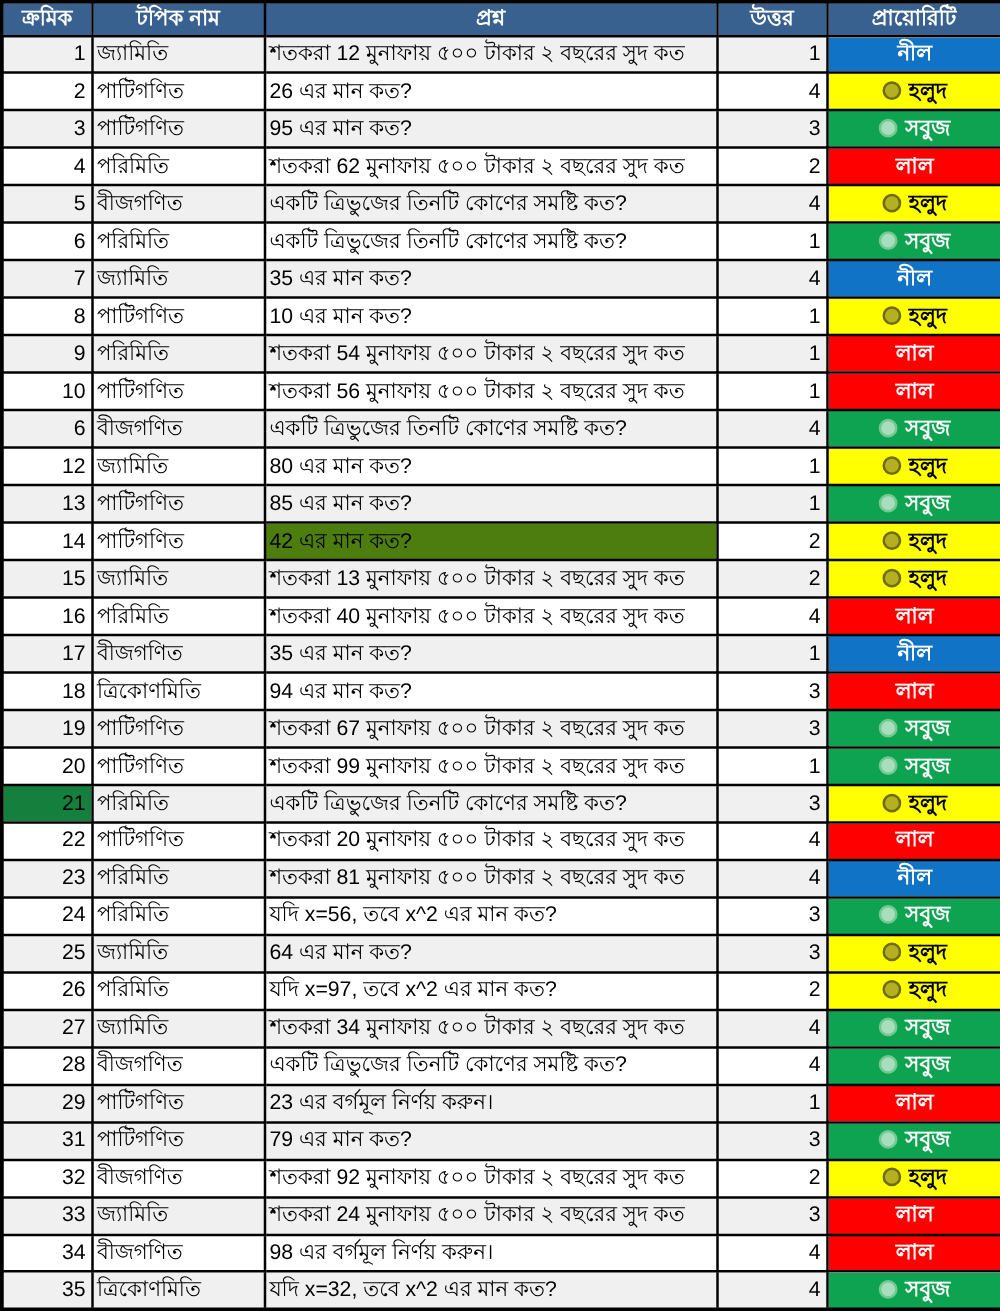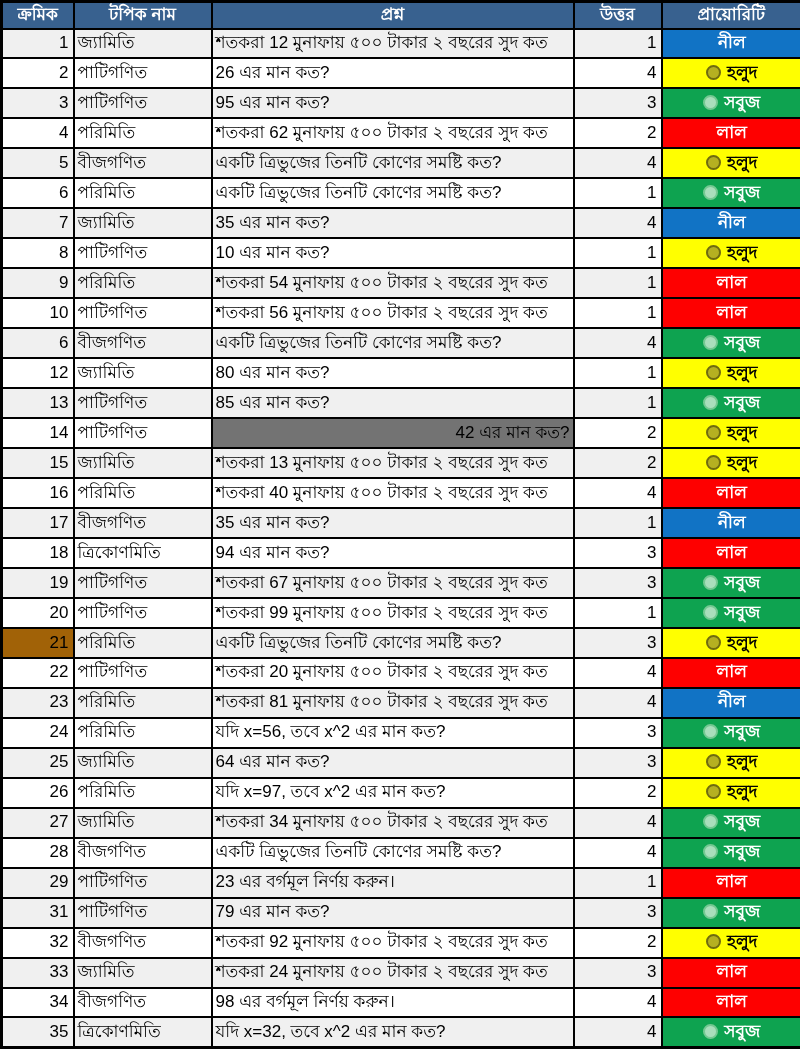--- a/index.html
+++ b/index.html
@@ -133,21 +133,21 @@
       <tr>
         <td class="serial" style="background: rgb(240, 240, 240);">13</td>
         <td class="topic" style="background: rgb(240, 240, 240);">পাটিগণিত</td>
         <td class="question" style="background: rgb(240, 240, 240);">85 এর মান কত?</td>
         <td class="answer" style="background: rgb(240, 240, 240);">1</td>
         <td class="priority" style="background: rgb(14, 163, 80); color: rgb(255, 255, 255);"><span class="dot" style="background: rgb(169, 222, 188); border: 2px solid rgb(116, 200, 146);"></span><span class="plabel">সবুজ</span></td>
       </tr>
       <tr>
         <td class="serial" style="background: rgb(255, 255, 255);">14</td>
         <td class="topic" style="background: rgb(255, 255, 255);">পাটিগণিত</td>
-        <td class="question" style="background: #737373; text-align: right;">42 এর মান কত?</td>
+        <td class="question" style="background: #4d7c0f;">42 এর মান কত?</td>
         <td class="answer" style="background: rgb(255, 255, 255);">2</td>
         <td class="priority" style="background: rgb(255, 255, 0); color: rgb(0, 0, 0);"><span class="dot" style="background: rgb(181, 176, 33); border: 2px solid rgb(111, 107, 16);"></span><span class="plabel">হলুদ</span></td>
       </tr>
       <tr>
         <td class="serial" style="background: rgb(240, 240, 240);">15</td>
         <td class="topic" style="background: rgb(240, 240, 240);">জ্যামিতি</td>
         <td class="question" style="background: rgb(240, 240, 240);">শতকরা 13 মুনাফায় ৫০০ টাকার ২ বছরের সুদ কত</td>
         <td class="answer" style="background: rgb(240, 240, 240);">2</td>
         <td class="priority" style="background: rgb(255, 255, 0); color: rgb(0, 0, 0);"><span class="dot" style="background: rgb(181, 176, 33); border: 2px solid rgb(111, 107, 16);"></span><span class="plabel">হলুদ</span></td>
       </tr>
@@ -180,21 +180,21 @@
         <td class="priority" style="background: rgb(14, 163, 80); color: rgb(255, 255, 255);"><span class="dot" style="background: rgb(169, 222, 188); border: 2px solid rgb(116, 200, 146);"></span><span class="plabel">সবুজ</span></td>
       </tr>
       <tr>
         <td class="serial" style="background: rgb(255, 255, 255);">20</td>
         <td class="topic" style="background: rgb(255, 255, 255);">পাটিগণিত</td>
         <td class="question" style="background: rgb(255, 255, 255);">শতকরা 99 মুনাফায় ৫০০ টাকার ২ বছরের সুদ কত</td>
         <td class="answer" style="background: rgb(255, 255, 255);">1</td>
         <td class="priority" style="background: rgb(14, 163, 80); color: rgb(255, 255, 255);"><span class="dot" style="background: rgb(169, 222, 188); border: 2px solid rgb(116, 200, 146);"></span><span class="plabel">সবুজ</span></td>
       </tr>
       <tr>
-        <td class="serial" style="background: #a16207;">21</td>
+        <td class="serial" style="background: #15803d;">21</td>
         <td class="topic" style="background: rgb(240, 240, 240);">পরিমিতি</td>
         <td class="question" style="background: rgb(240, 240, 240);">একটি ত্রিভুজের তিনটি কোণের সমষ্টি কত?</td>
         <td class="answer" style="background: rgb(240, 240, 240);">3</td>
         <td class="priority" style="background: rgb(255, 255, 0); color: rgb(0, 0, 0);"><span class="dot" style="background: rgb(181, 176, 33); border: 2px solid rgb(111, 107, 16);"></span><span class="plabel">হলুদ</span></td>
       </tr>
       <tr>
         <td class="serial" style="background: rgb(255, 255, 255);">22</td>
         <td class="topic" style="background: rgb(255, 255, 255);">পাটিগণিত</td>
         <td class="question" style="background: rgb(255, 255, 255);">শতকরা 20 মুনাফায় ৫০০ টাকার ২ বছরের সুদ কত</td>
         <td class="answer" style="background: rgb(255, 255, 255);">4</td>

